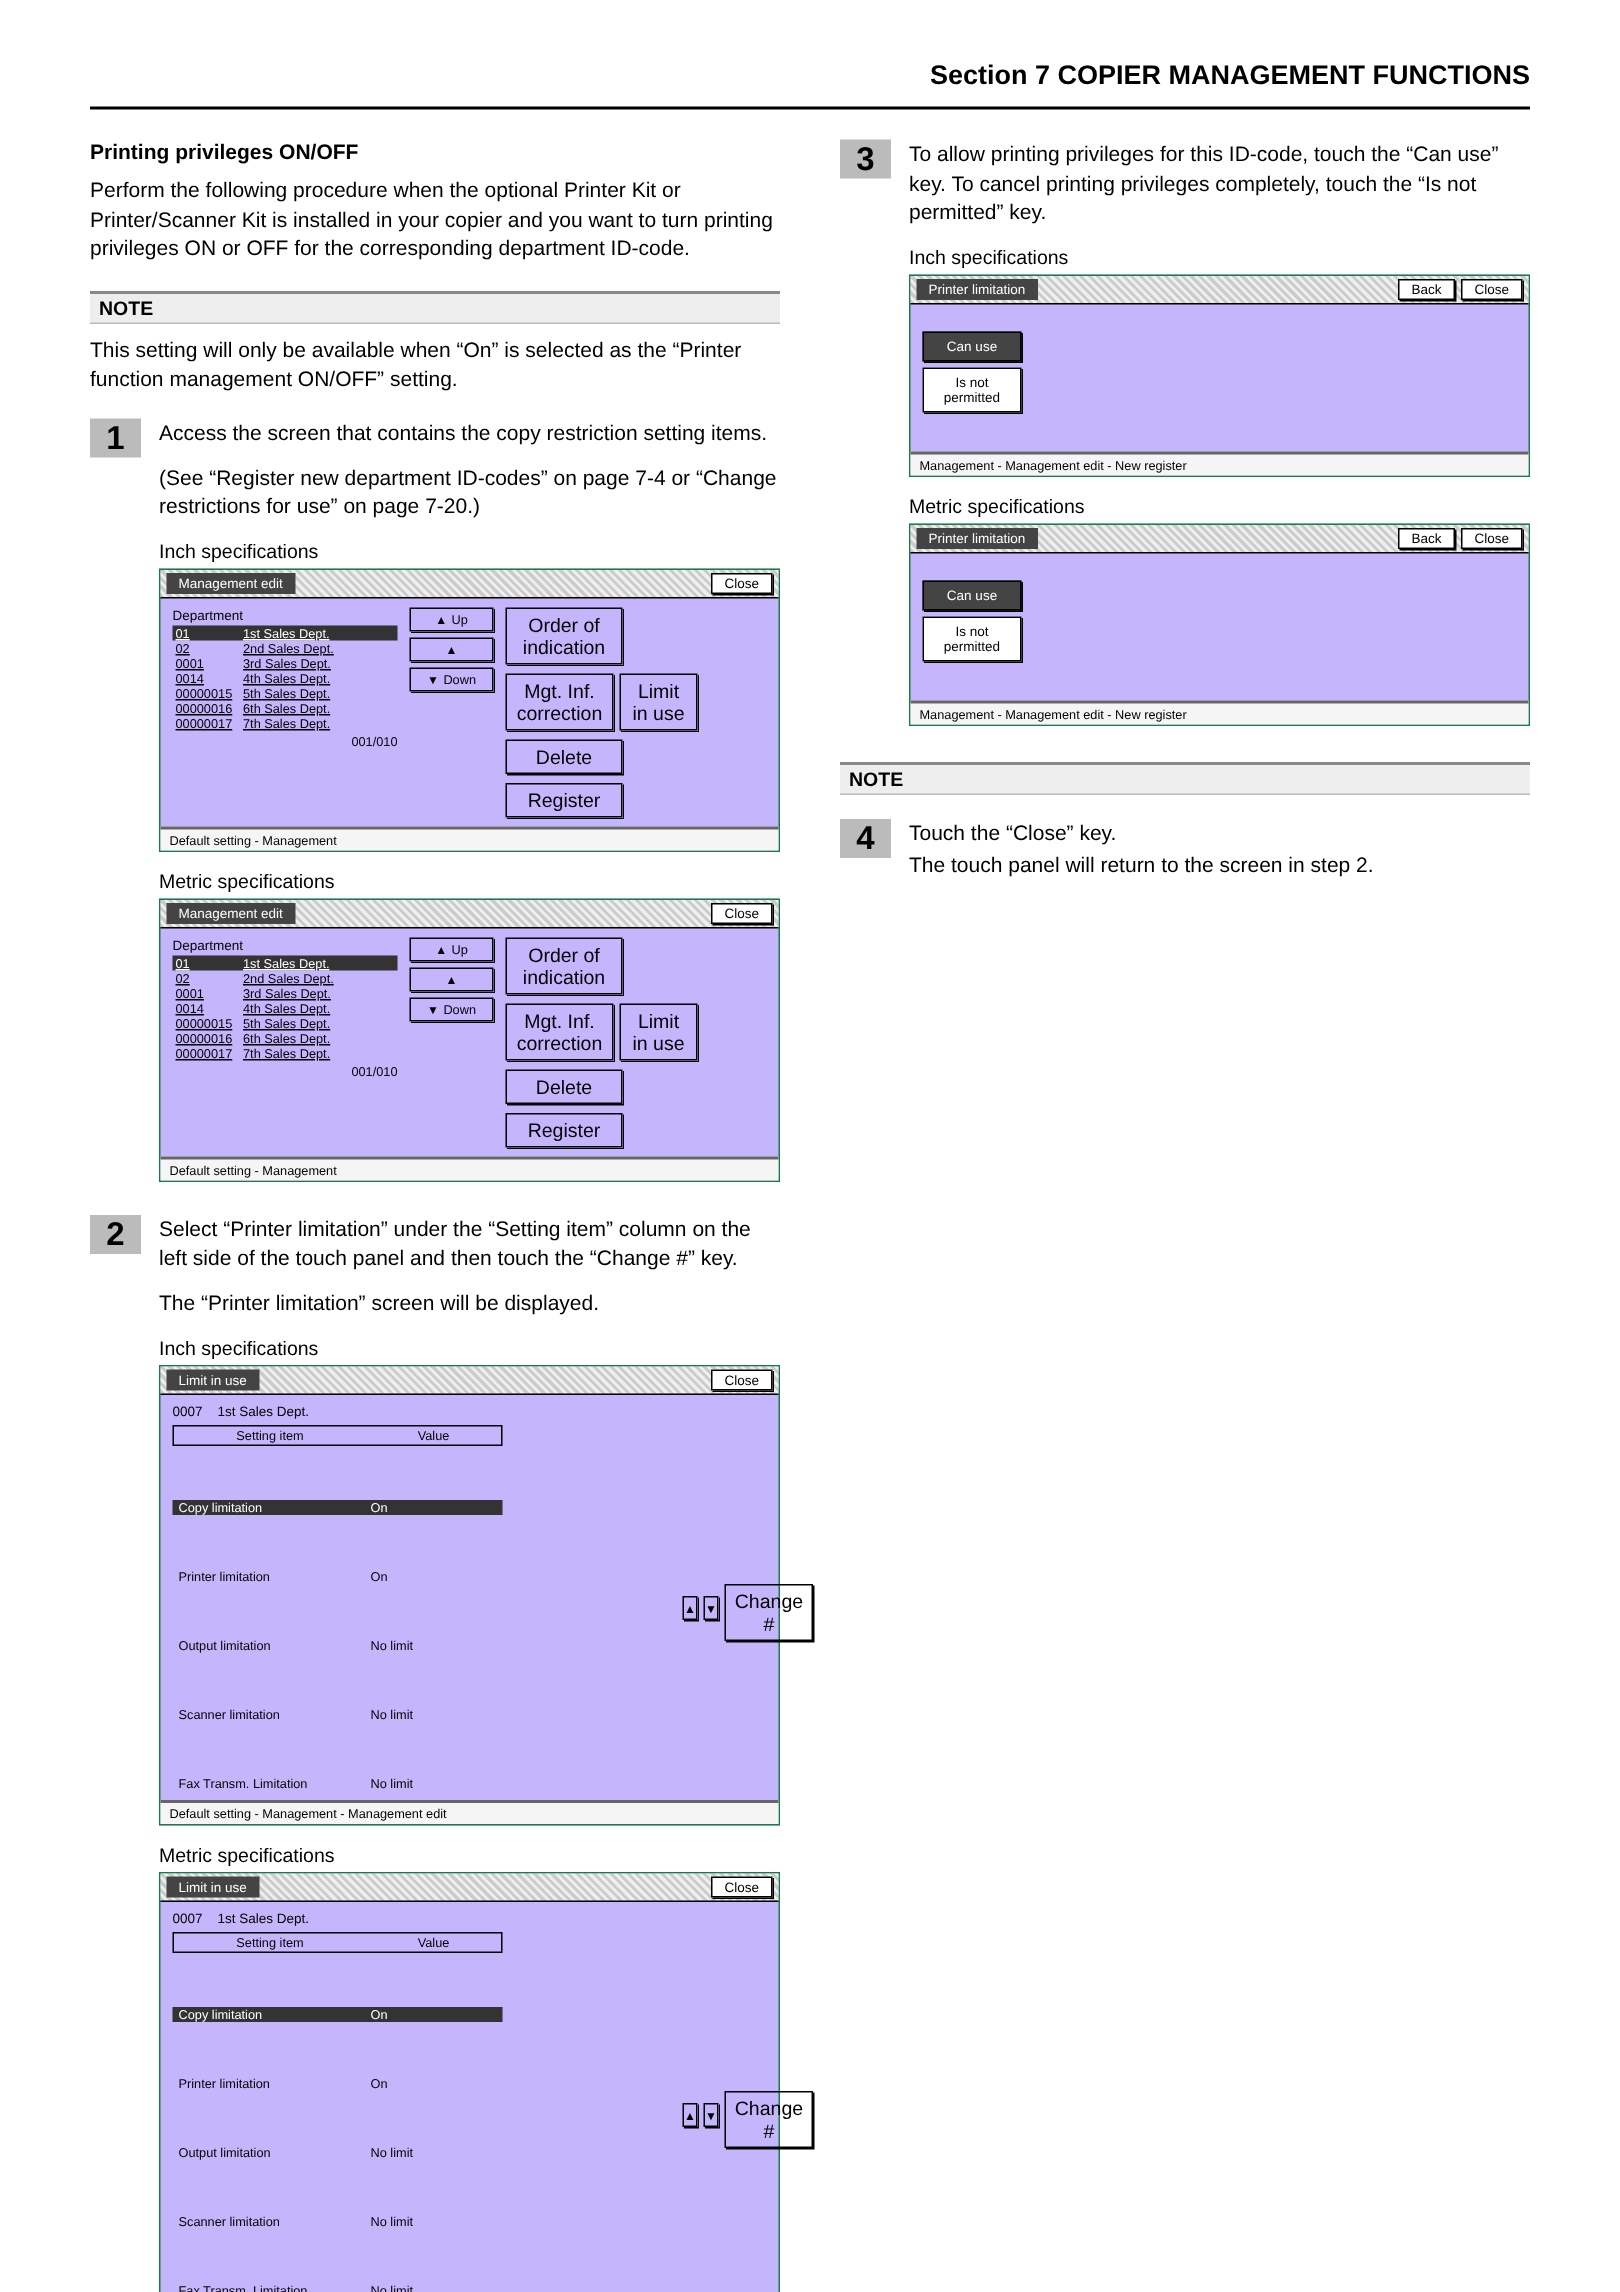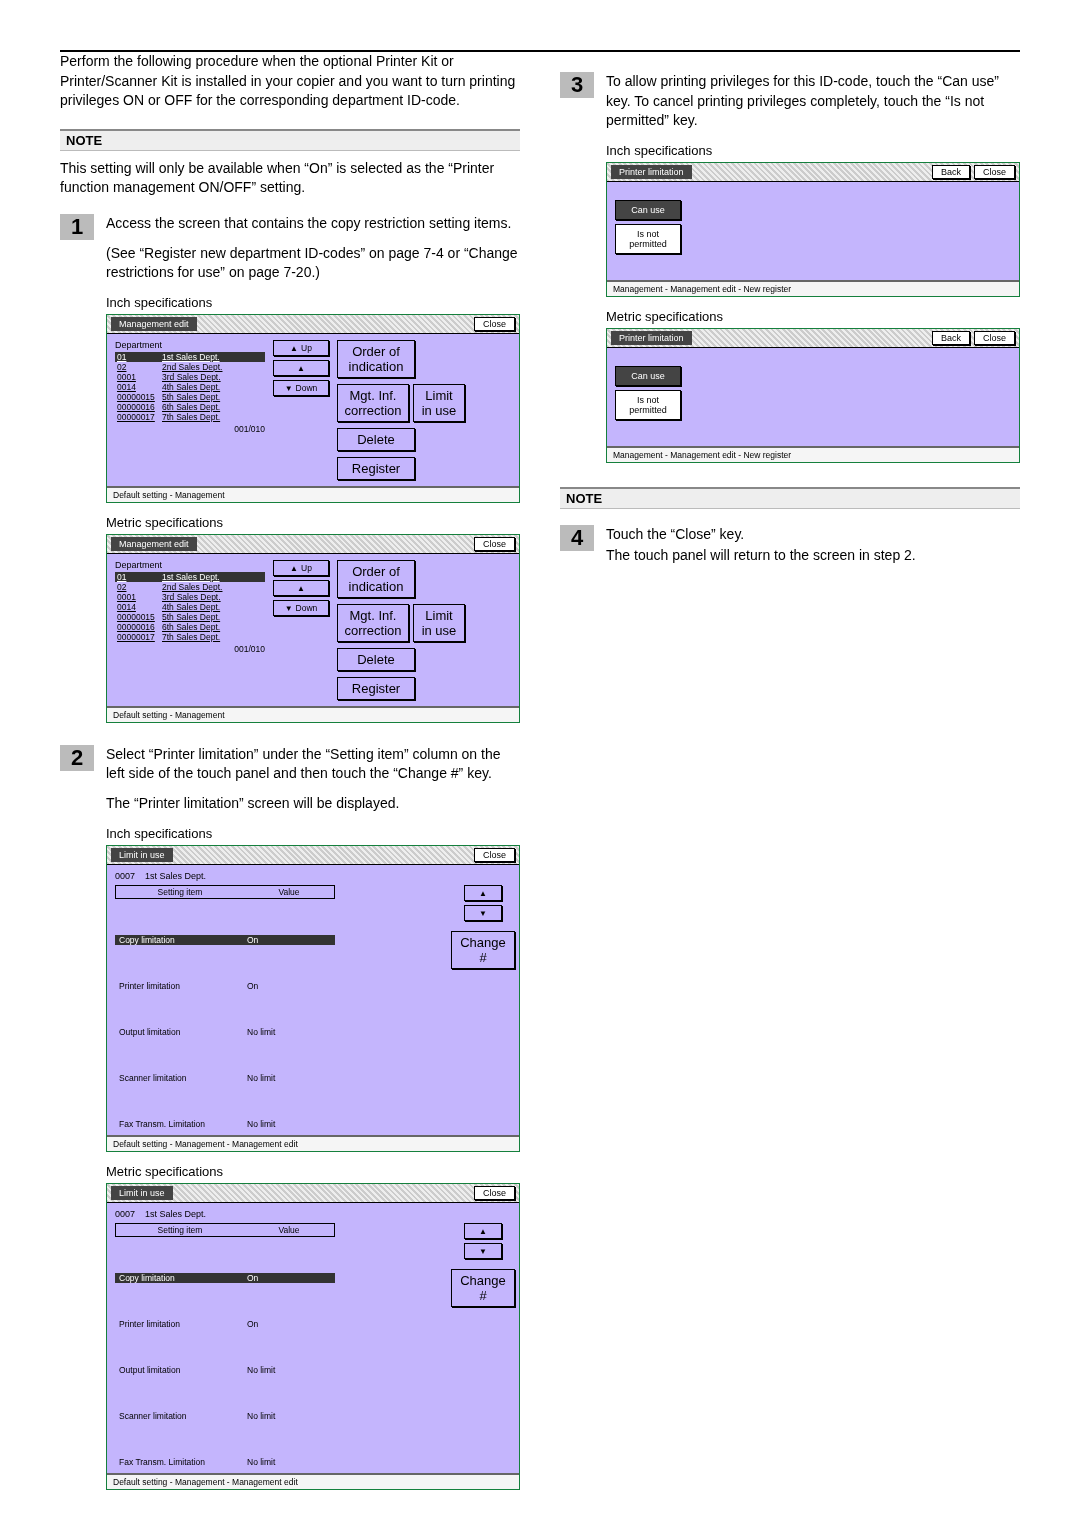--- a/index.html
+++ b/index.html
@@ -142,21 +142,21 @@
     text-align: center;
     width: 64px;
   }
   .rbtn-row { display:flex; gap:4px; }
   
   .limit-table { width: 220px; }
   .limit-row{display:flex;font-size:8.5px;margin-top:36px;}
   .limit-row.sel{background:#333;color:#fff;}
   .limit-row .lc1{width:120px;padding:0 4px;}
   .limit-row .lc2{flex:1;padding:0 4px;}
-  .limit-side{display:flex;flex-direction:column;gap:4px;align-items:center;width:56px;margin-left:auto;}
+  .limit-side{display:flex;flex-direction:row;gap:4px;align-items:center;width:56px;margin-left:auto;}
   .arrow-btn{border:1px solid #000;width:36px;height:14px;display:flex;align-items:center;justify-content:center;box-shadow:1px 1px 0 #000;font-size:9px;}
   
   .pl-body { padding: 18px 8px 26px 8px; }
   .pl-btn {
     border:1px solid #000; padding:4px 8px; font-size:9px;
     background:#444;color:#fff; width:48px; text-align:center;
     box-shadow:1px 1px 0 #000;
   }
   .pl-btn.light{background:#fff;color:#000;margin-top:4px;}
   .page-num {
@@ -166,26 +166,28 @@
     margin-top: 40px;
   }
   .tri-up::before{content:"▲";font-size:8px;}
   .tri-down::before{content:"▼";font-size:8px;}
 </style>
 </head>
 <body>
 
 <div class="page">
 
+  <div class="section-header">Section 7  COPIER MANAGEMENT FUNCTIONS</div>
   <div class="header-rule"></div>
 
   <div class="columns">
 
     <div class="col">
 
+      <h4 class="subhead">Printing privileges ON/OFF</h4>
       <p class="body">Perform the following procedure when the optional Printer Kit or Printer/Scanner Kit is installed in your copier and you want to turn printing privileges ON or OFF for the corresponding department ID-code.</p>
 
       <div class="note-block">NOTE</div>
       <p class="body">This setting will only be available when “On” is selected as the “Printer function management ON/OFF” setting.</p>
 
       <div class="step">
         <div class="step-num">1</div>
         <div class="step-body">
           <p class="body">Access the screen that contains the copy restriction setting items.</p>
           <p class="body">(See “Register new department ID-codes” on page 7-4 or “Change restrictions for use” on page 7-20.)</p>

